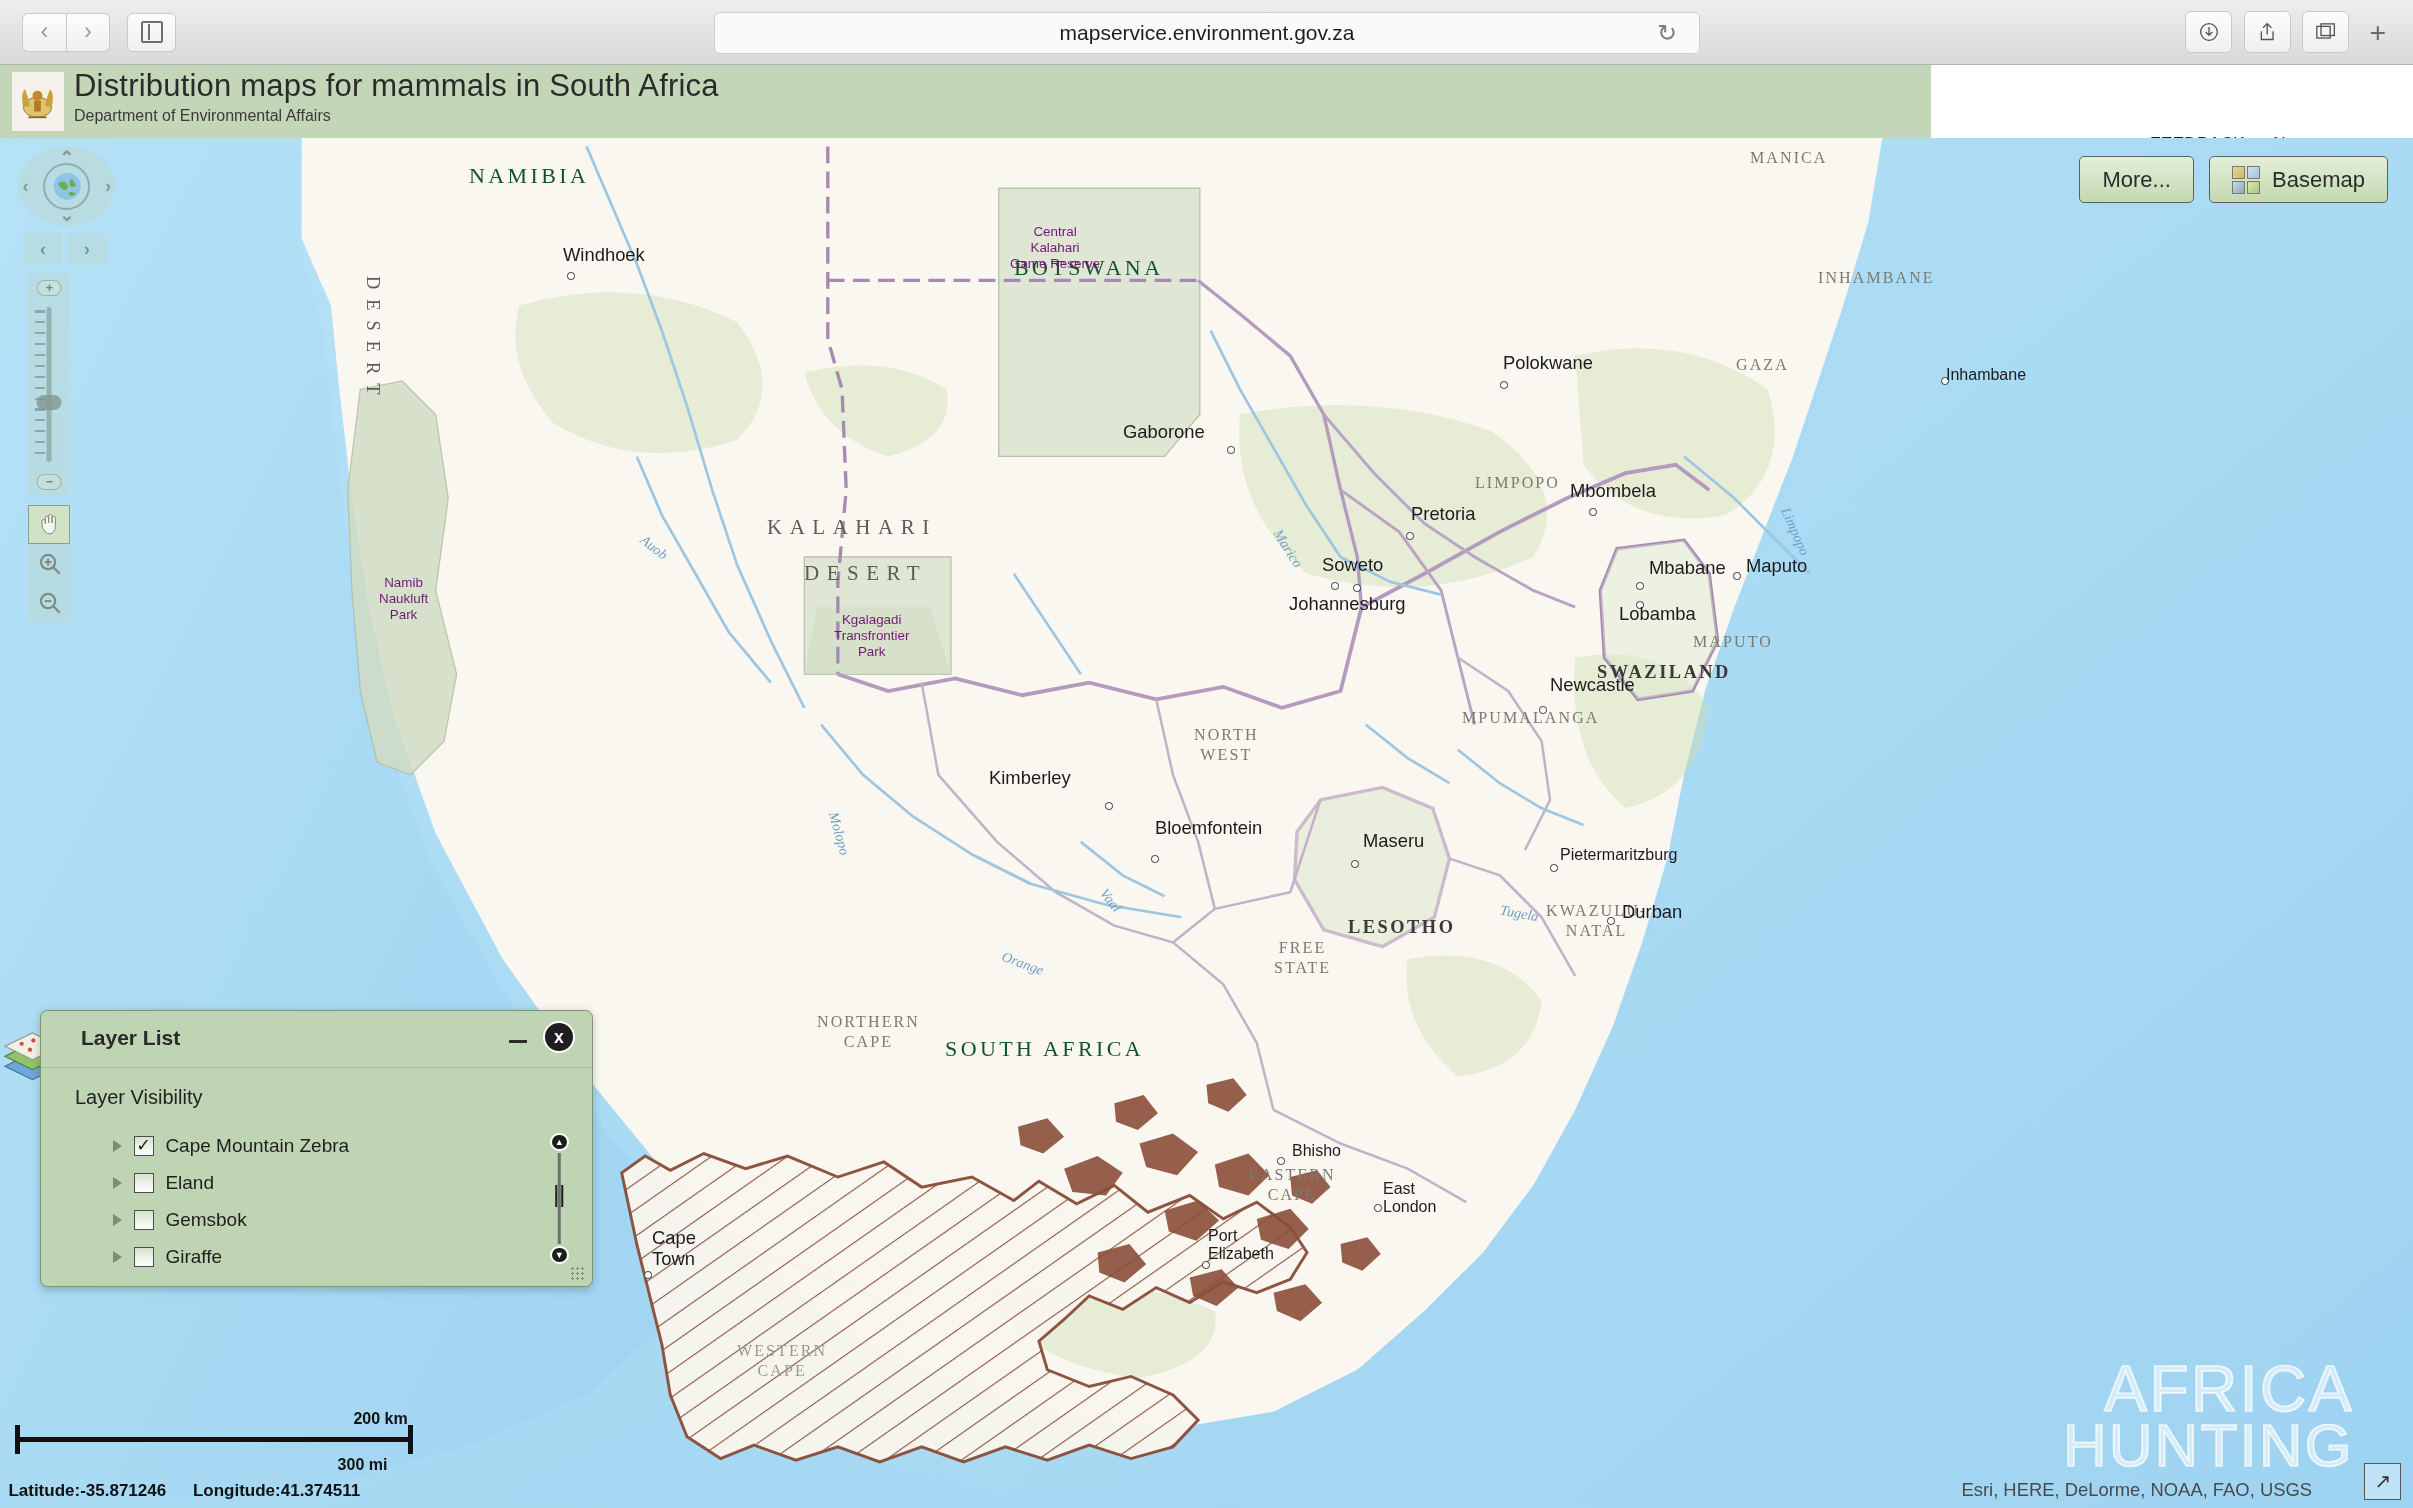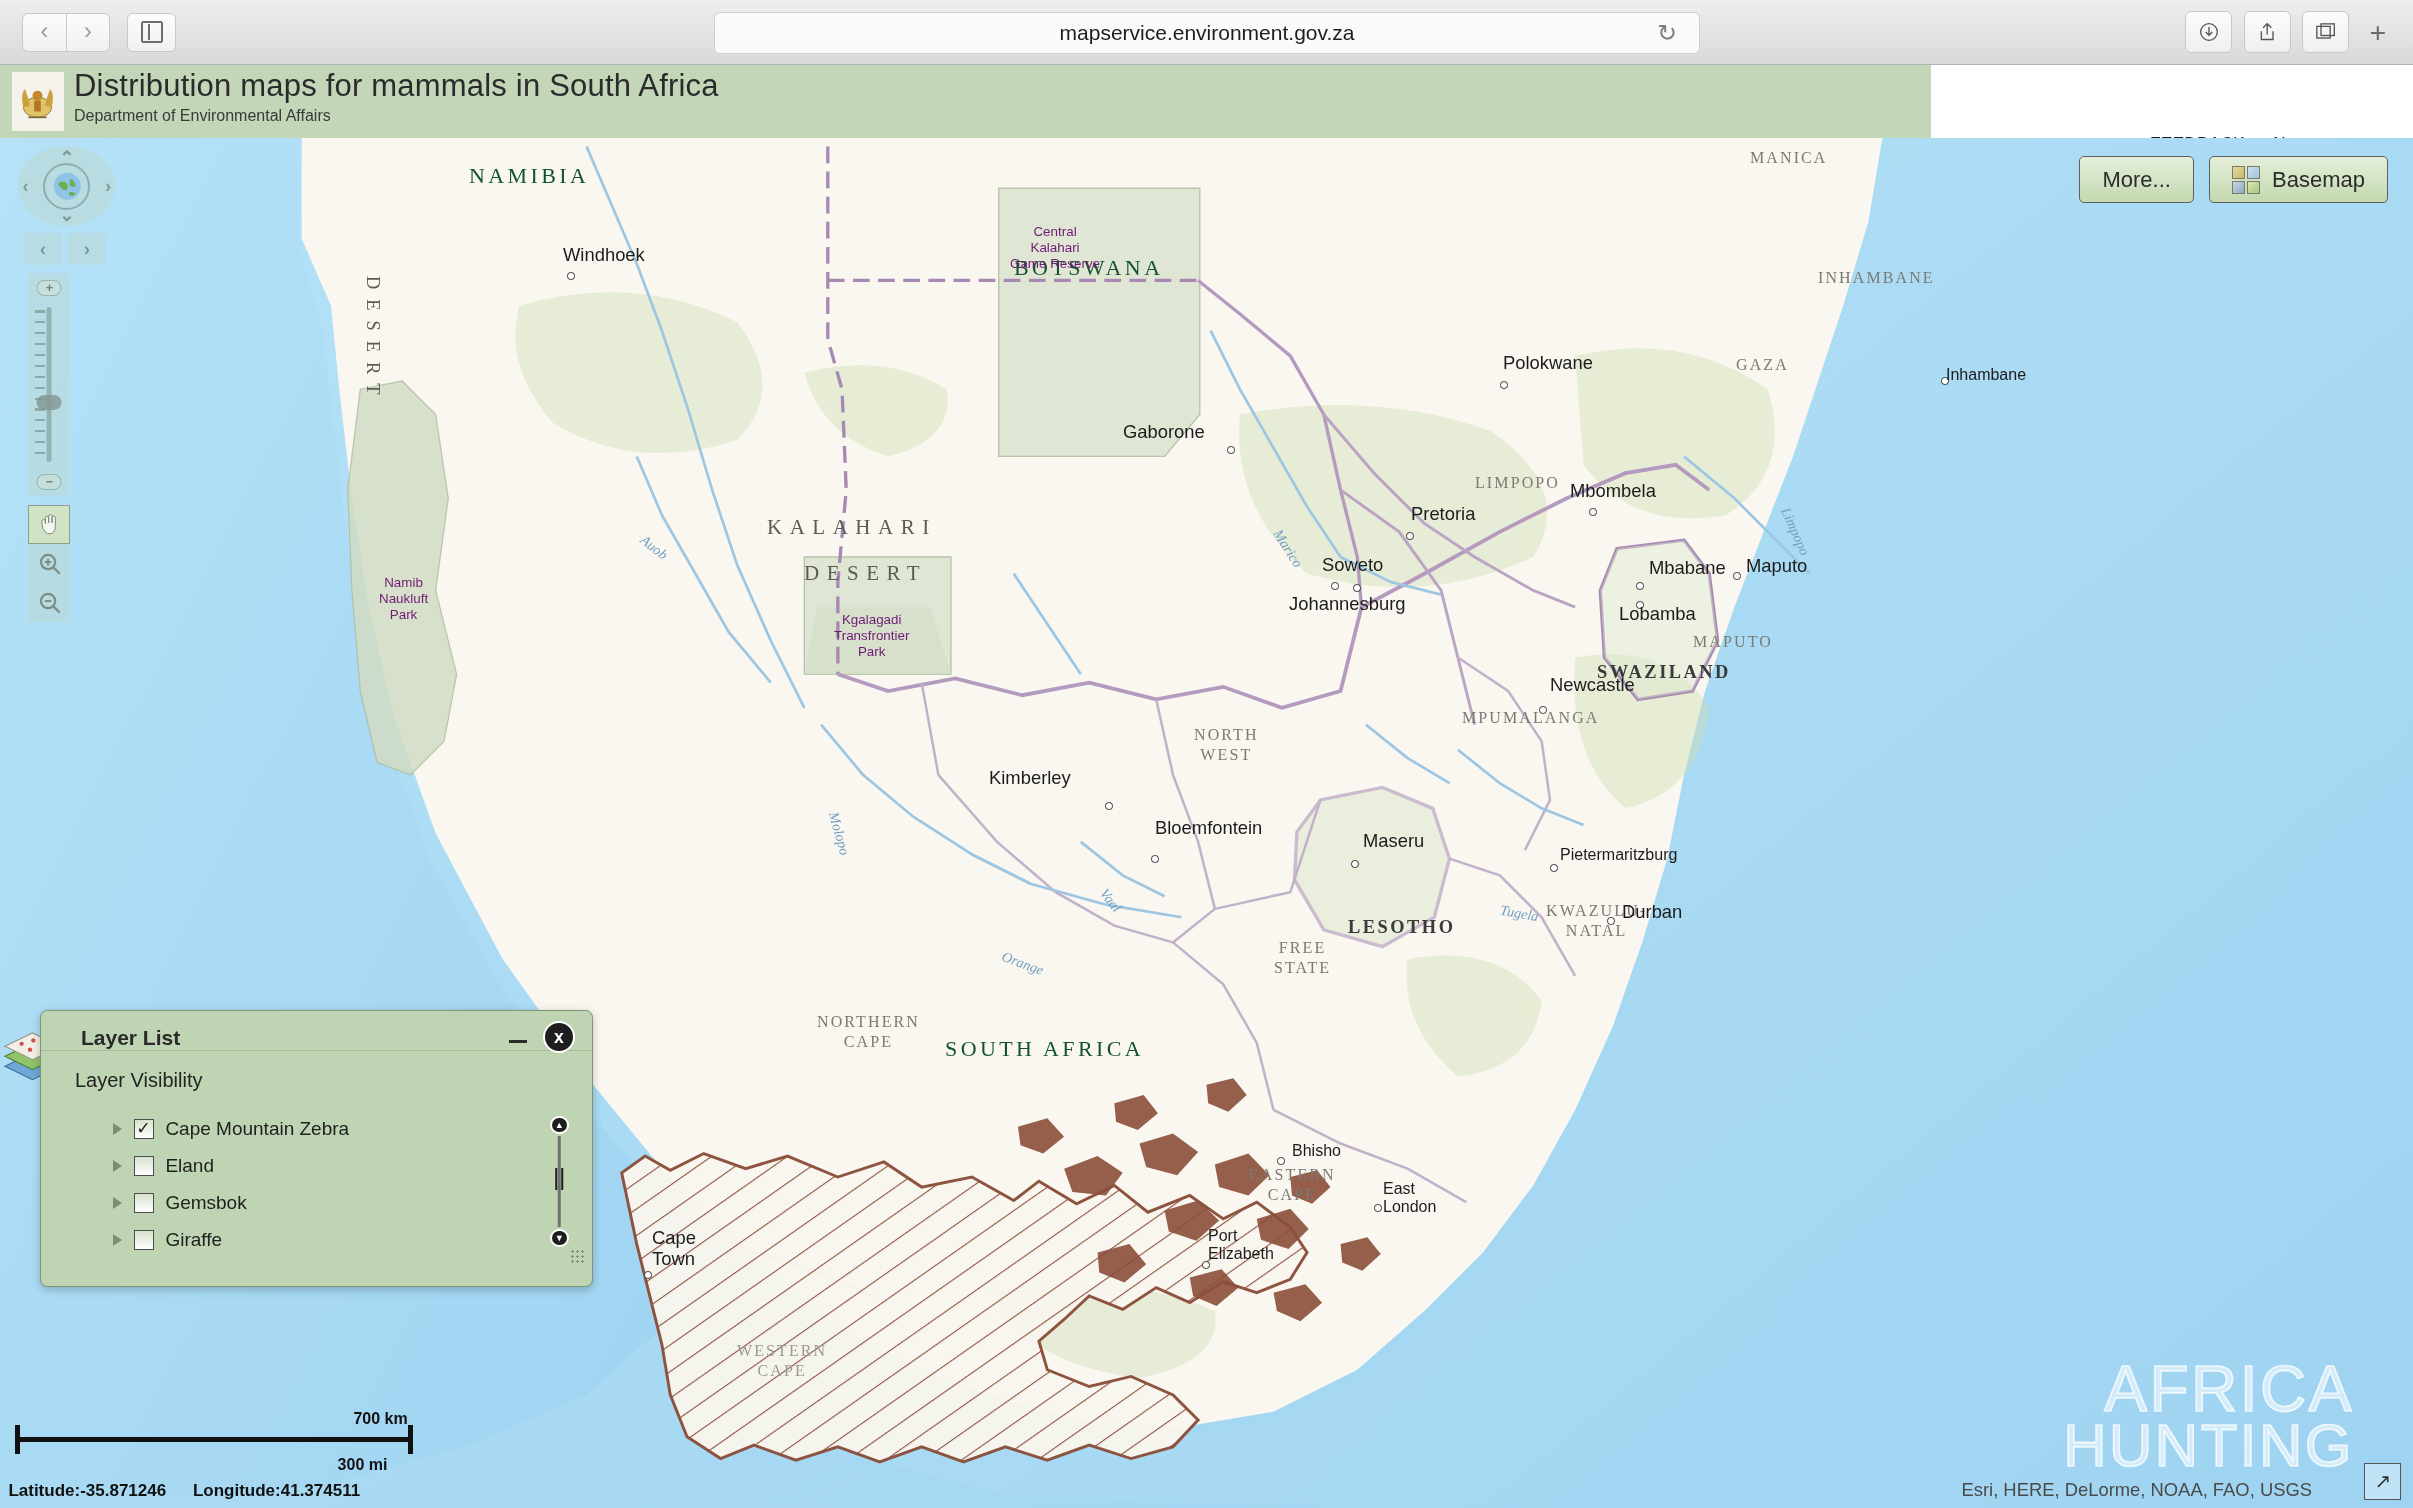--- a/index.html
+++ b/index.html
@@ -212,21 +212,21 @@
 
   
   .layer-panel {
     position: absolute; left: 40px; top: 872px;
     width: 553px; height: 277px;
     background: #bfd4b2;
     border: 1.3px solid #7e9472; border-radius: 7.5px;
     box-shadow: 0 2.5px 8.4px rgba(0,0,0,0.22);
   }
   .lp-header {
-    height: 40px; position: relative;
+    height: 57px; position: relative;
     border-bottom: 0.8px solid #a7bd9a;
   }
   .lp-title { position: absolute; left: 40px; top: 15px; font-size: 21px; font-weight: bold; color: #2a2a2a; }
   .lp-min {
     position: absolute; right: 65px; top: 28.5px;
     width: 18.4px; height: 3.4px; background: #2b2b2b;
   }
   .lp-close {
     position: absolute; right: 17px; top: 10px;
     width: 32px; height: 32px; border-radius: 50%;
@@ -808,21 +808,21 @@
       </div>
       <div class="lp-resize"></div>
     </div>
   </div>
 
   <div class="scalebar">
     <div class="sb-line">
       <div class="sb-hbar"></div>
       <div class="sb-cap sb-cap-l"></div>
       <div class="sb-cap sb-cap-r"></div>
-      <div class="sb-km">700 km</div>
+      <div class="sb-km">200 km</div>
       <div class="sb-mi">300 mi</div>
     </div>
   </div>
 
   <div class="coords">
     <span>Latitude:-35.871246</span>
     <span>Longitude:41.374511</span>
   </div>
 
   <div class="watermark">

